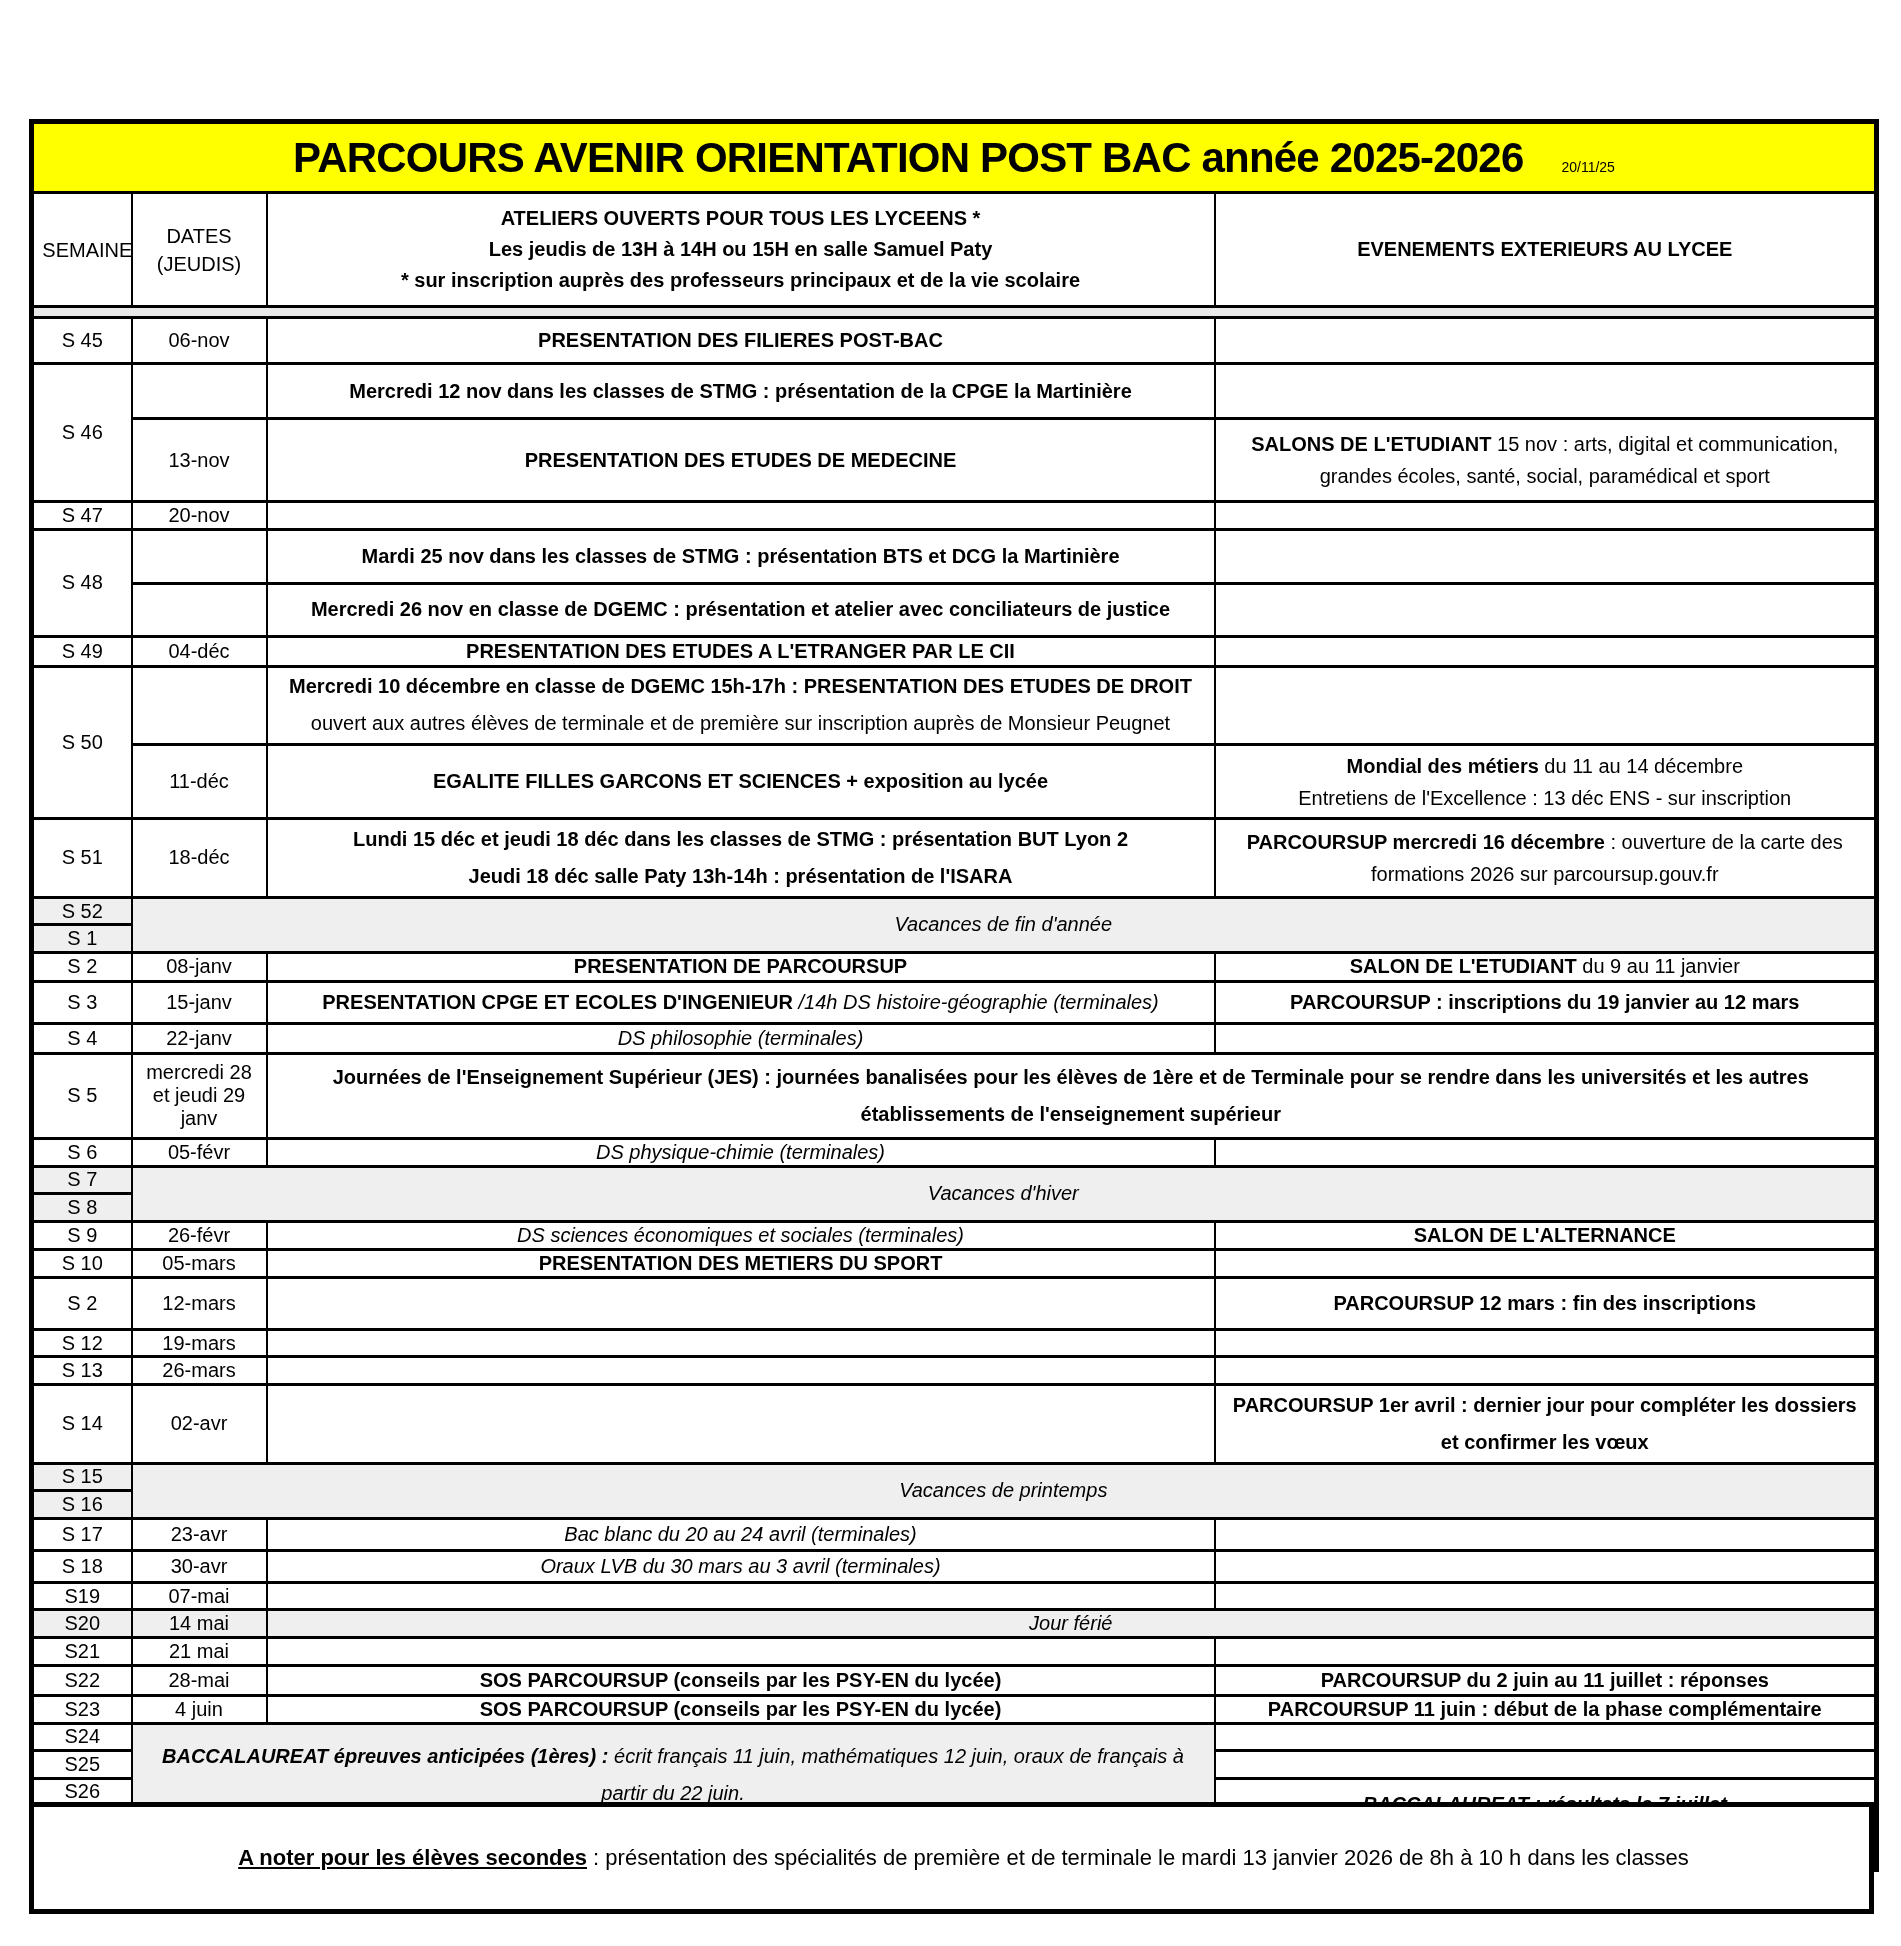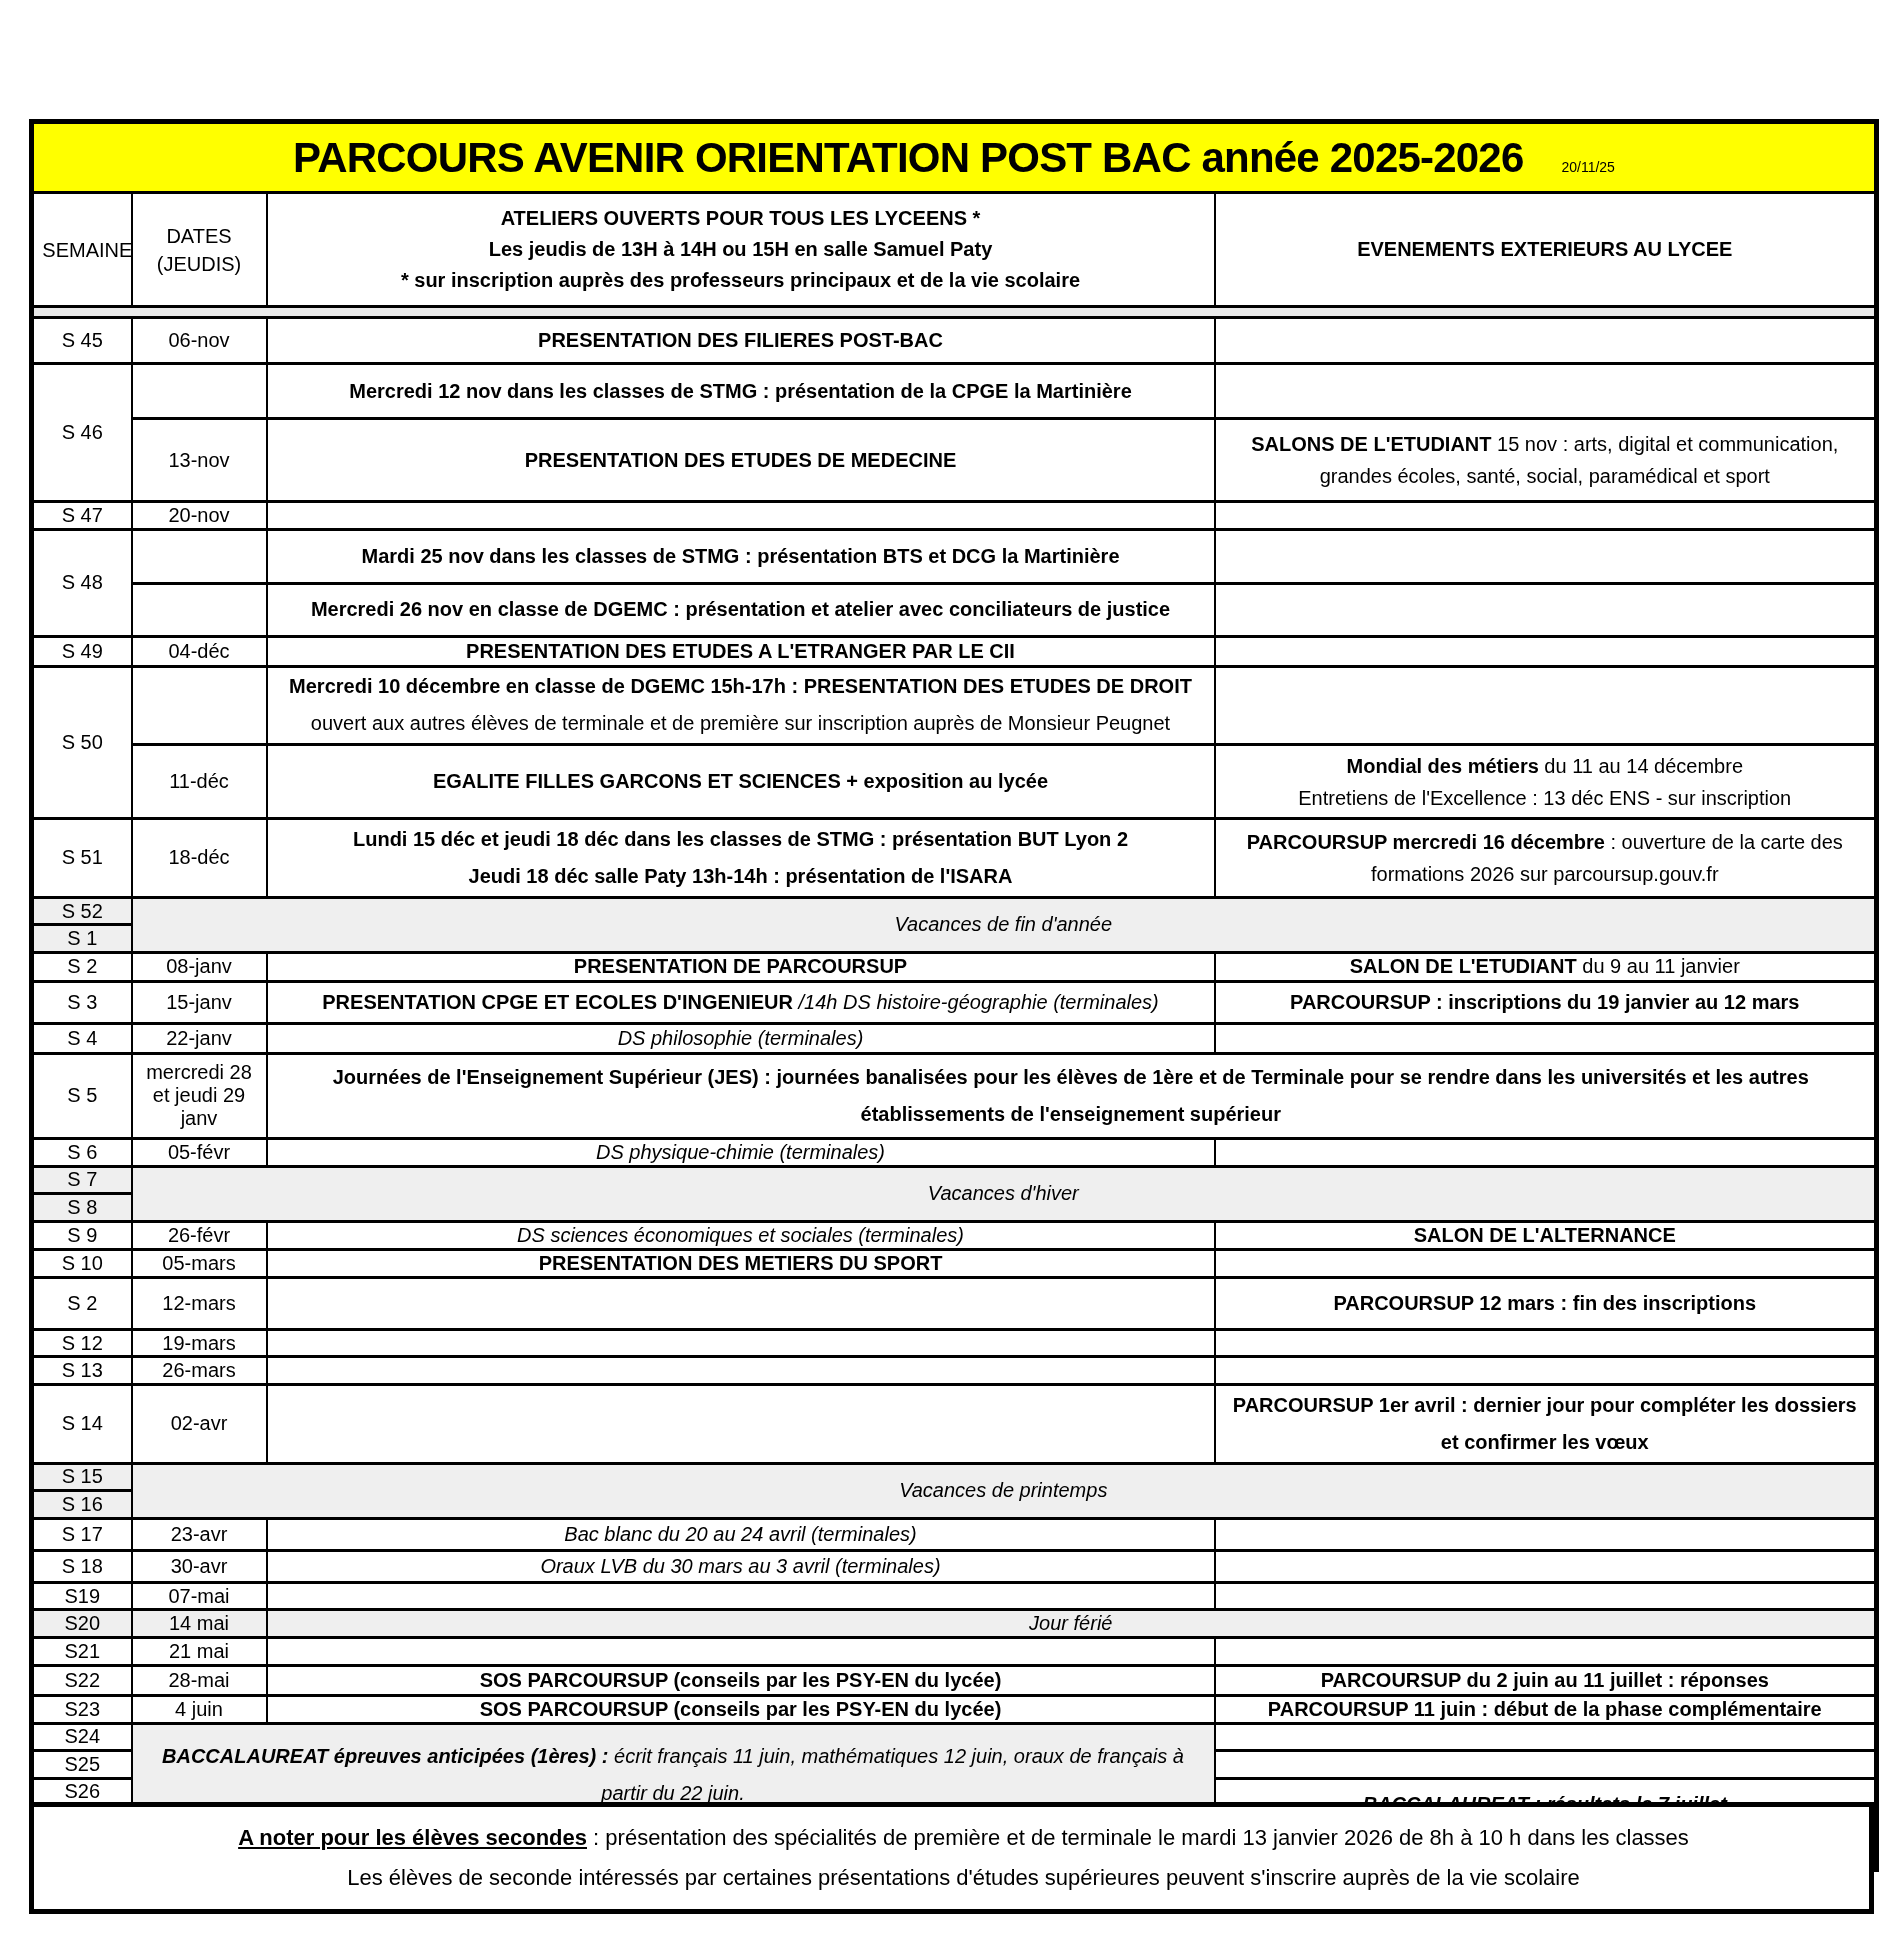--- a/index.html
+++ b/index.html
@@ -324,15 +324,14 @@
   <tr style="height:64px">
     <td class="w">S27</td>
   </tr>
 </tbody>
   </table>
 
 <div class="note">
   <div>
     <span class="b u">A noter pour les élèves  secondes</span><span> : présentation des spécialités de première et de terminale le mardi 13 janvier 2026 de 8h à 10 h dans les classes</span>
   </div>
-  <div>Les élèves de seconde intéressés par certaines présentations d'études supérieures peuvent s'inscrire auprès de la vie scolaire</div>
 </div>
 
 
 </body></html>

